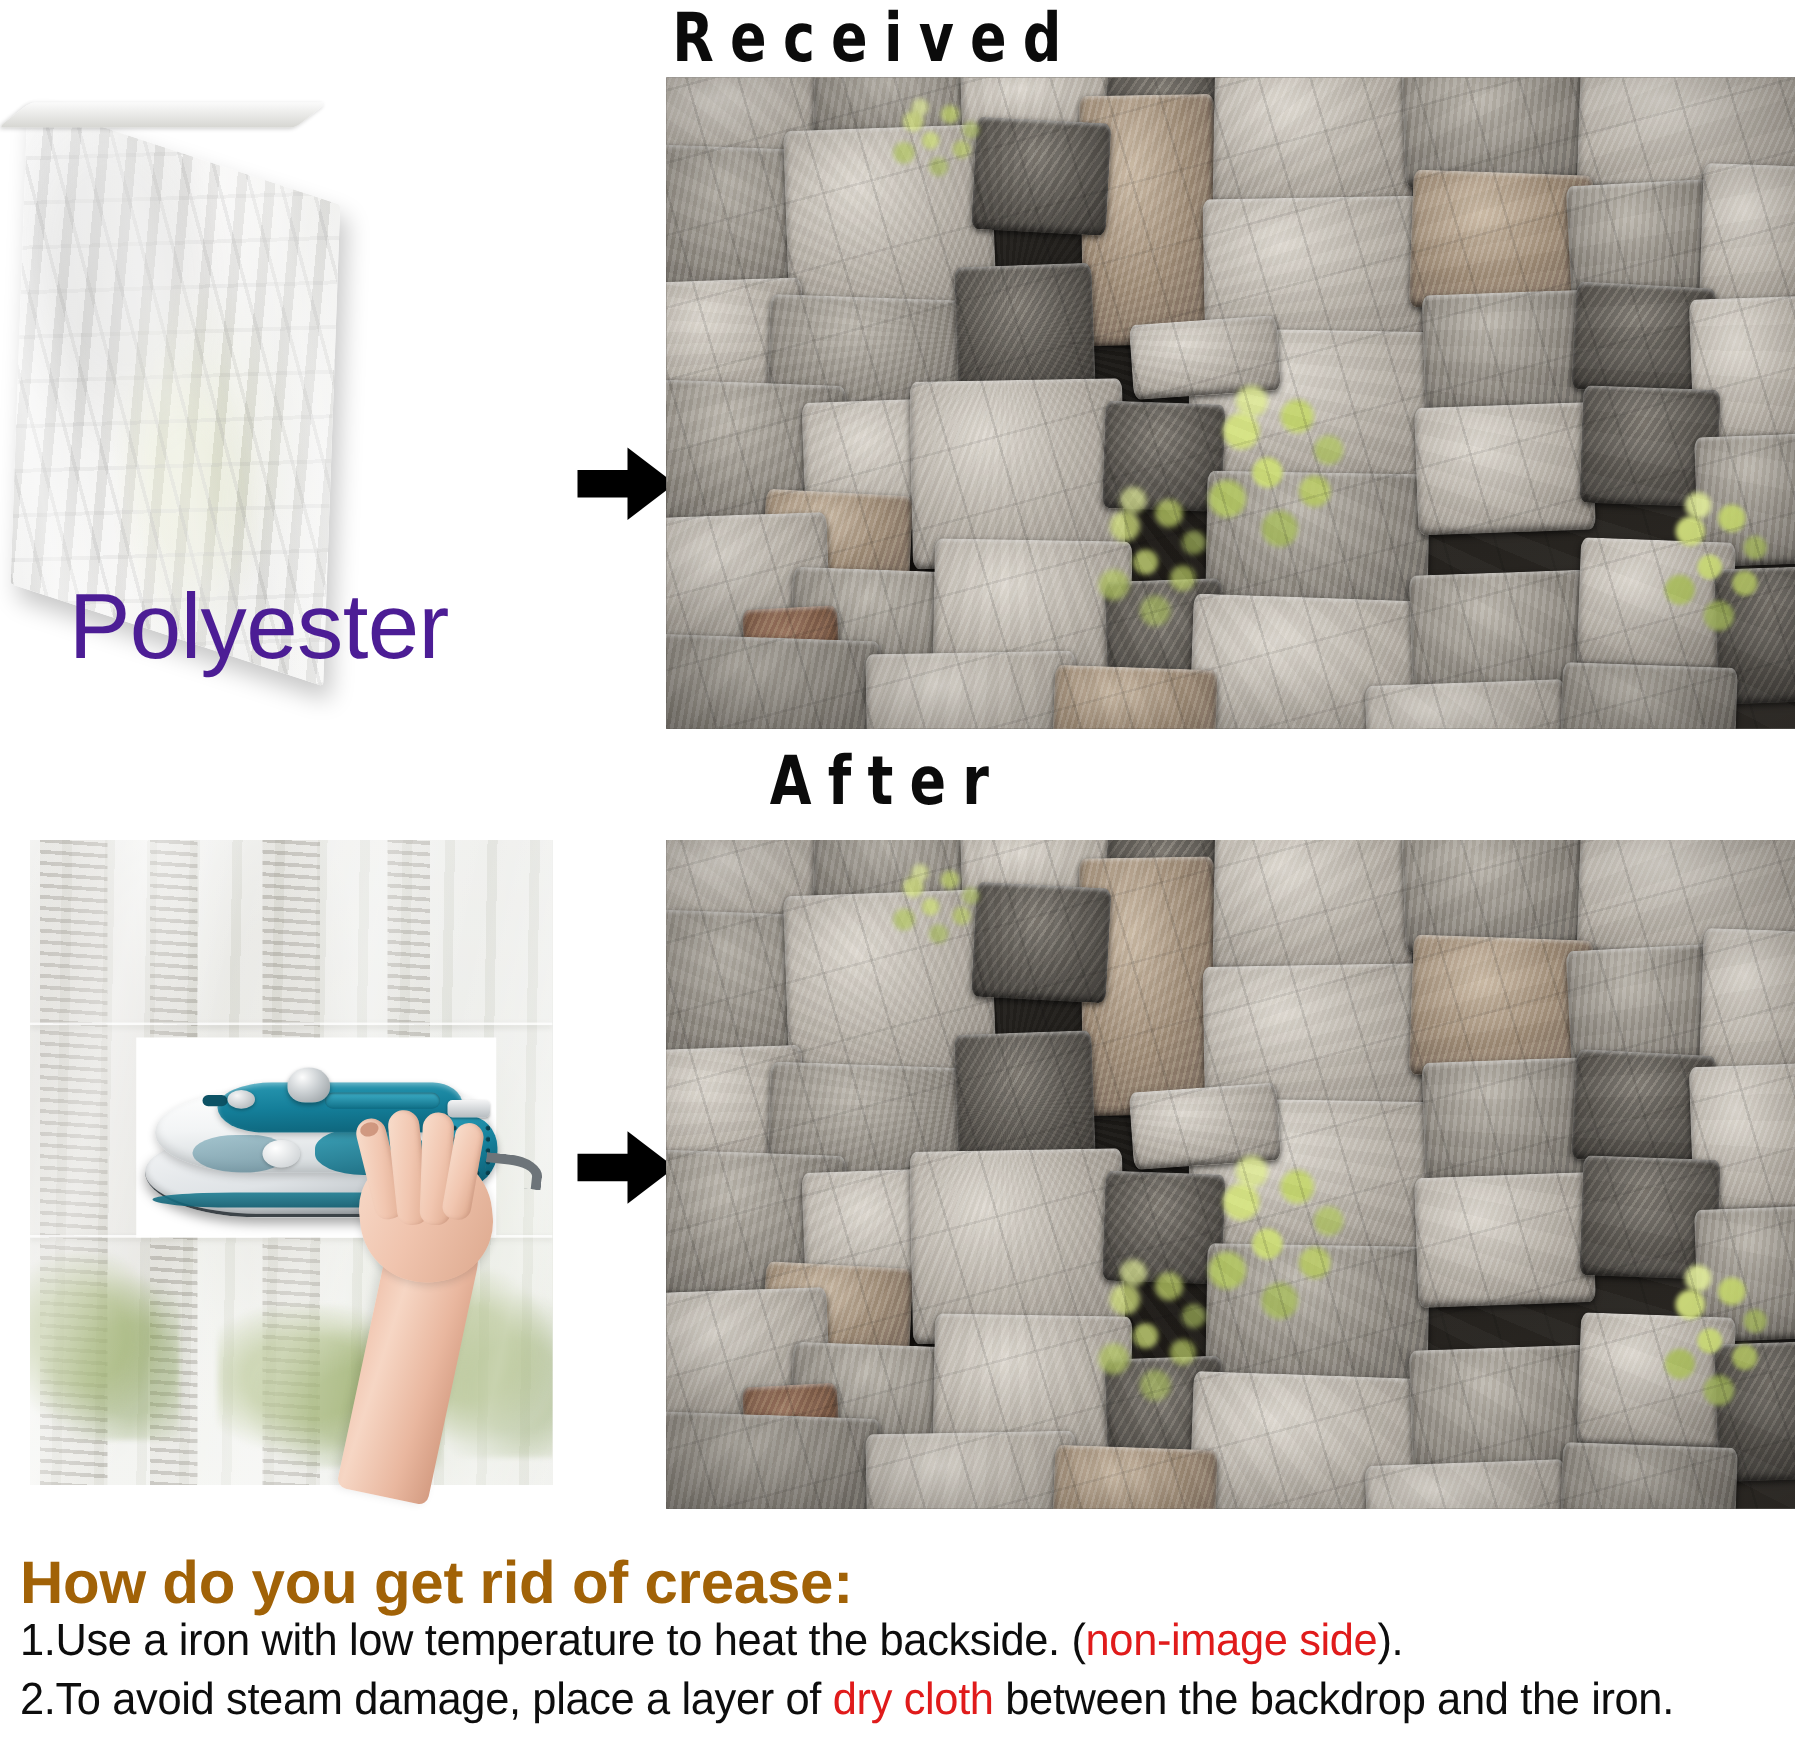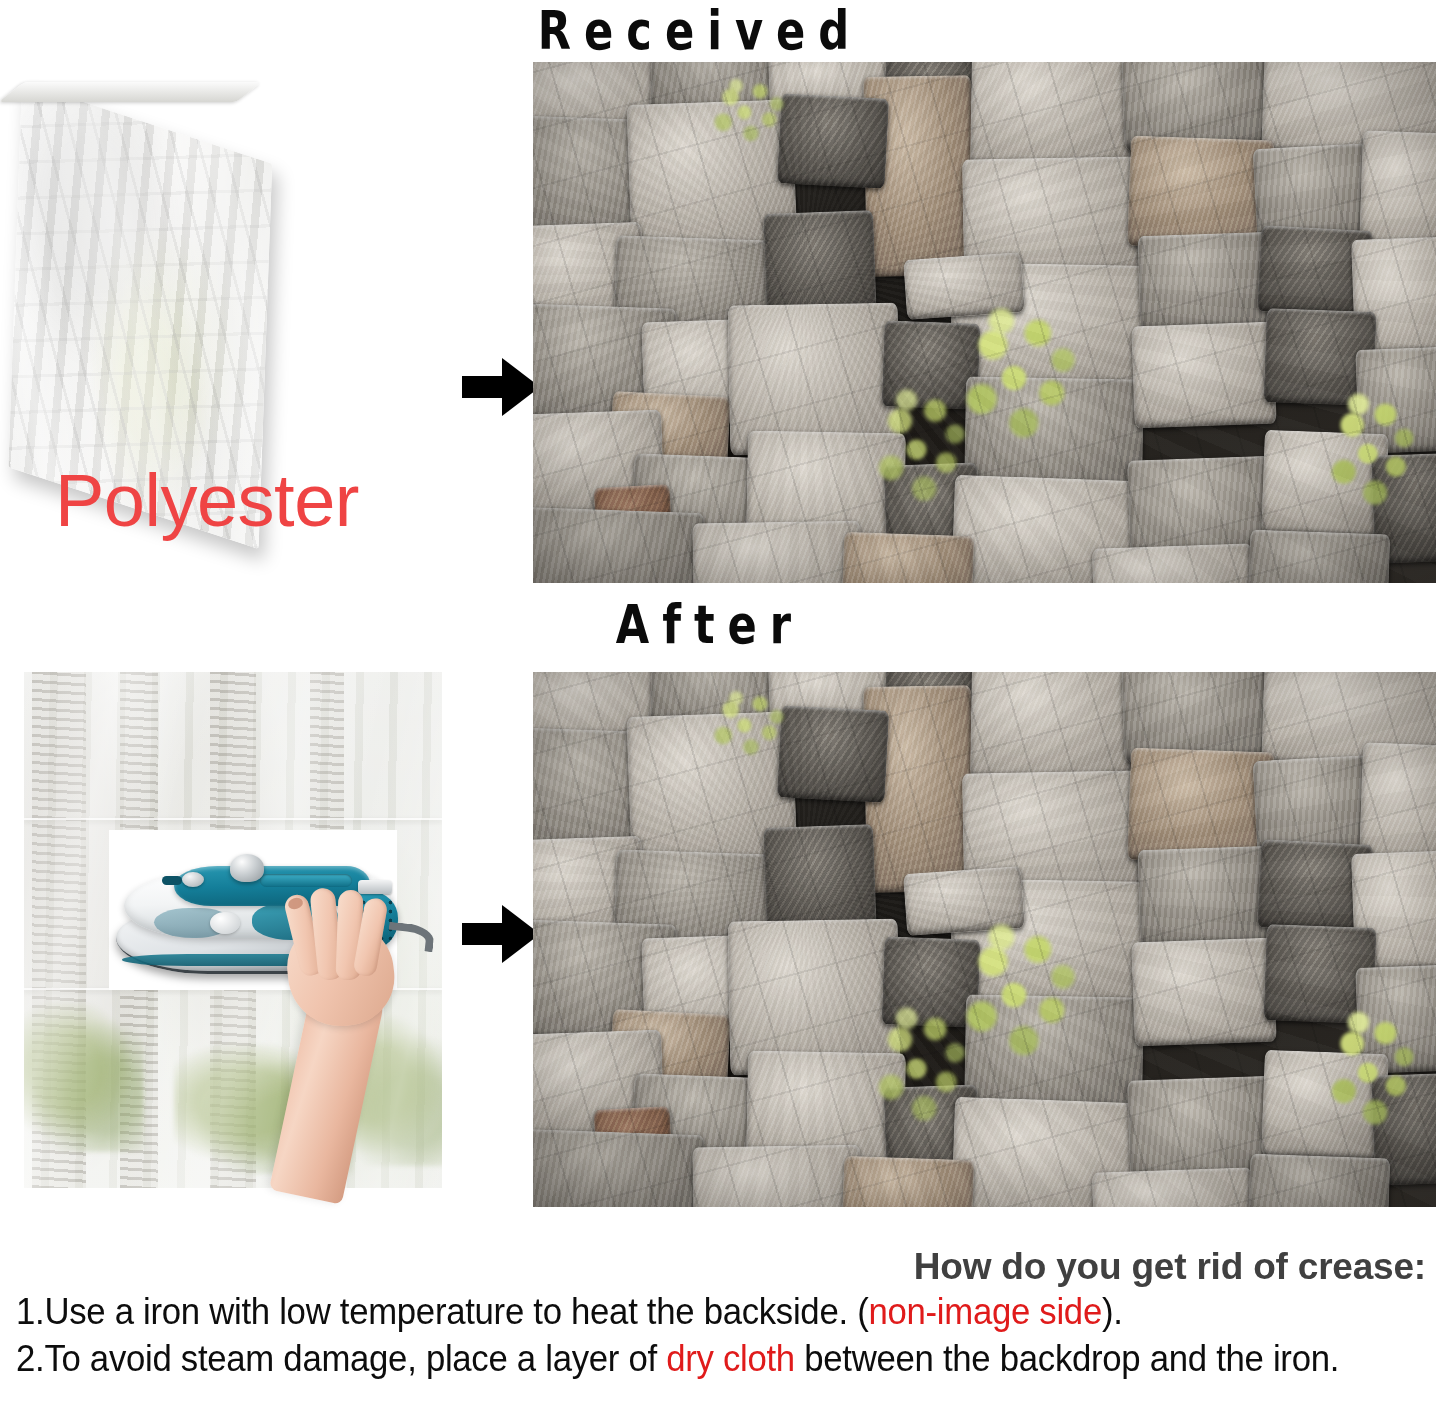--- a/index.html
+++ b/index.html
@@ -59,21 +59,21 @@
   #arrow-top { left: 462px; top: 358px; }
   #arrow-bottom { left: 462px; top: 905px; }
 
   
   #polyester-label {
     position: absolute;
     left: 55px; top: 462px;
     font-family: "Liberation Sans", sans-serif;
     font-size: 74px;
     line-height: 78px;
-    color: #ef4444;
+    color: #4c1d95;
     letter-spacing: -0.5px;
     z-index: 6;
     white-space: nowrap;
   }
 
   
   .rockphoto {
     position: absolute;
     overflow: hidden;
     background: #3a3733;
@@ -441,26 +441,25 @@
 
   
   #instructions {
     position: absolute;
     left: 16px; top: 1246px;
     width: 1410px;
   }
   #instructions .q-head {
     font-family: "Liberation Sans", sans-serif;
     font-weight: bold;
-    font-size: 37px;
+    font-size: 48px;
     line-height: 42px;
-    color: #404040;
+    color: #a16207;
     letter-spacing: -0.2px;
     white-space: nowrap;
-    text-align: right;
   }
   #instructions .step {
     font-family: "Liberation Sans", sans-serif;
     font-size: 36px;
     line-height: 47px;
     color: #0d0d0d;
     letter-spacing: -0.3px;
     white-space: nowrap;
     transform: scaleX(0.965);
     transform-origin: left center;

